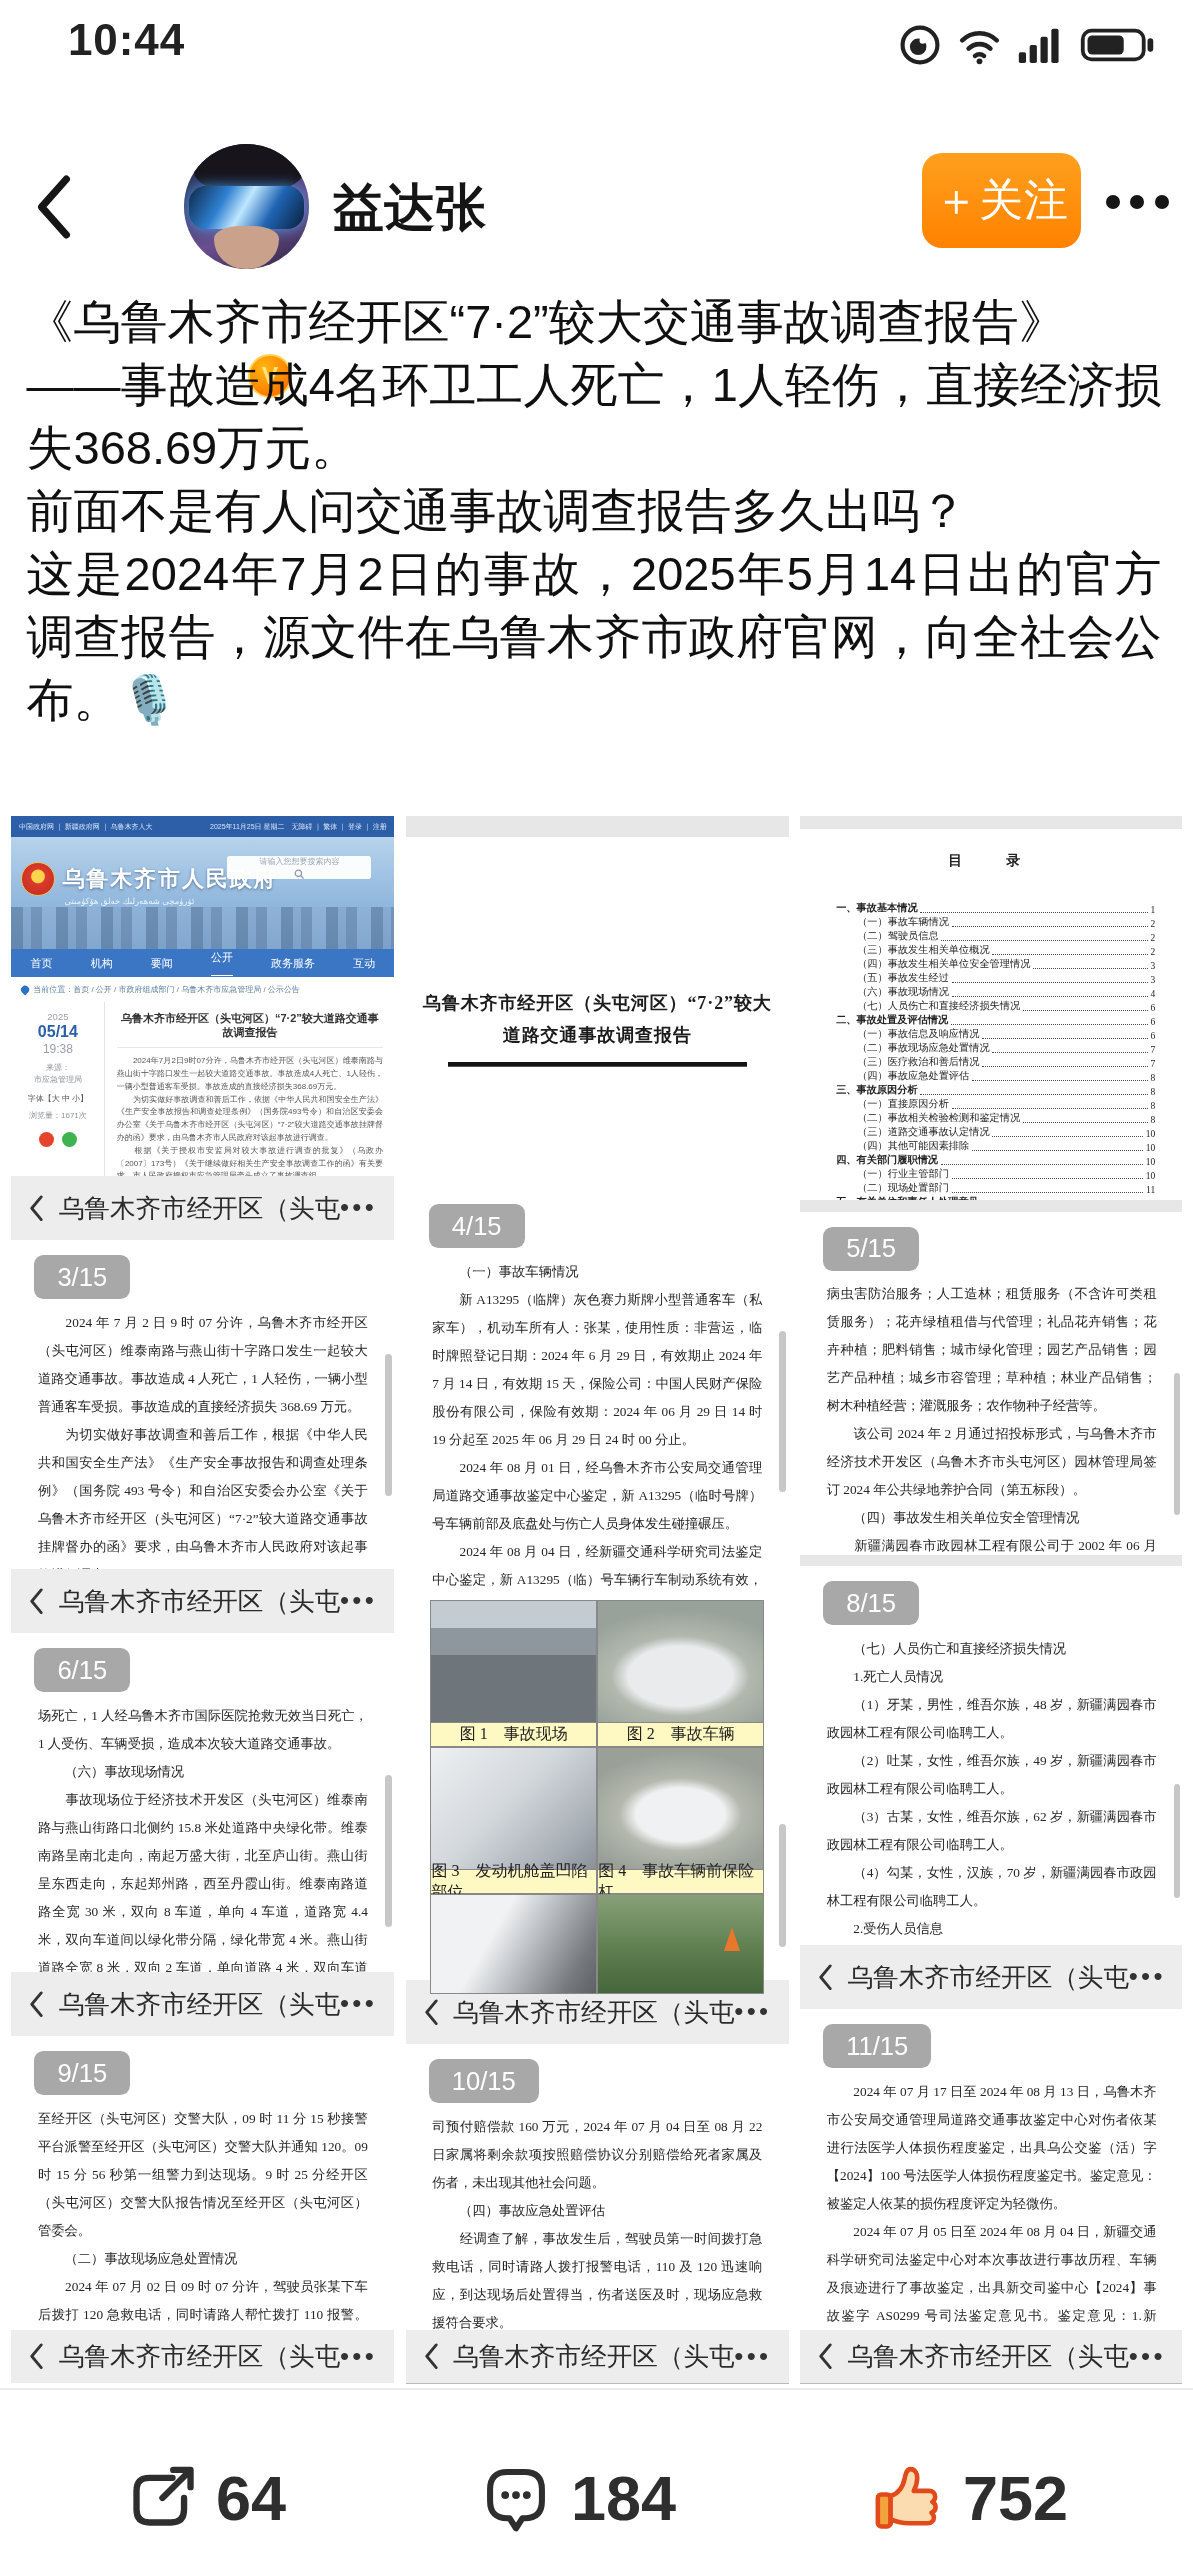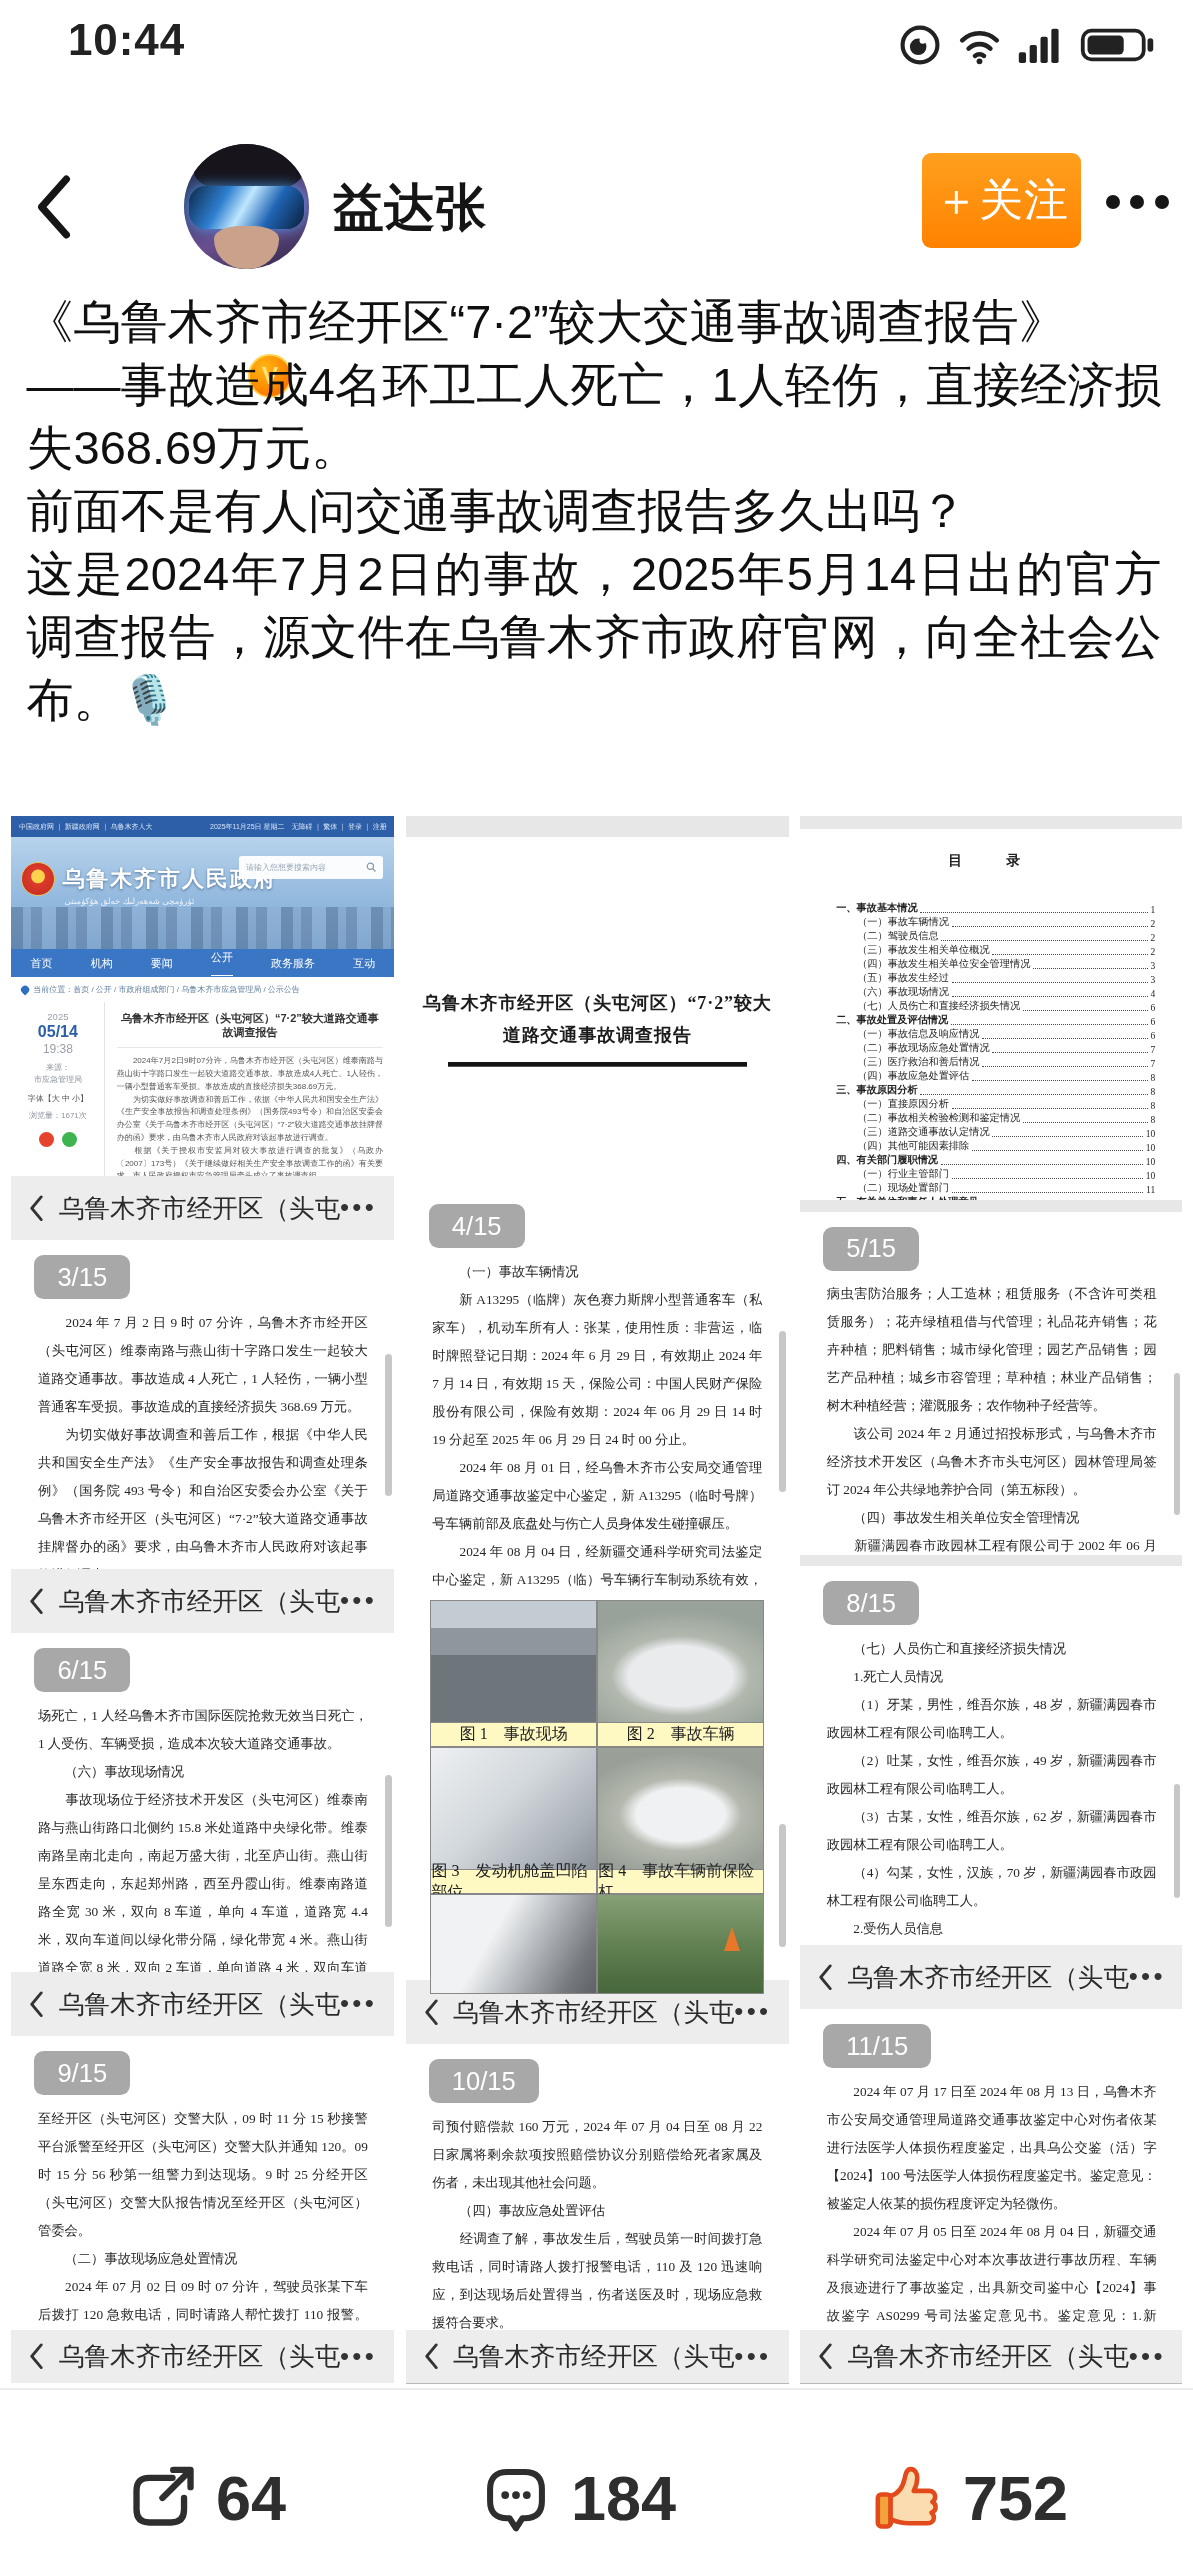--- a/index.html
+++ b/index.html
@@ -21,21 +21,21 @@
   #avatar .visor{position:absolute;left:4%;top:34%;width:92%;height:34%;border-radius:17px;
           background:linear-gradient(120deg,#0c2746 0%,#2e7fd0 30%,#bfe7ff 48%,#1f64b4 70%,#0a1f3a 100%);
           box-shadow:0 0 13.3px rgba(80,170,255,.8);}
   #avatar .face{position:absolute;left:24%;top:66%;width:52%;height:34%;background:#caa18a;
           border-radius:40% 40% 48% 48%/30% 30% 70% 70%;}
   #v-badge{position:absolute;left:248px;top:214px;width:44px;height:44px;border-radius:50%;
           background:radial-gradient(circle at 35% 30%,#ffb614,#ff8a00 55%,#f55a00);
           border:2.8px solid #ffd34d;color:#ffe27a;font-weight:800;font-size:24.6px;
           display:flex;align-items:center;justify-content:center;box-sizing:border-box;}
   #username{position:absolute;left:333px;top:34px;font-size:51px;font-weight:600;color:#151515;}
-  #follow-btn{position:absolute;left:922px;top:13.3px;width:159px;height:95px;border-radius:9px;
+  #follow-btn{position:absolute;left:922px;top:13.3px;width:159px;height:95px;border-radius:20px;
           background:linear-gradient(180deg,#ffa01e 0%,#ff8200 100%);color:#fff;font-size:44px;
           display:flex;align-items:center;justify-content:center;letter-spacing:0.9px;}
   #more-btn{position:absolute;left:1106px;top:55px;display:flex;gap:10.4px;}
   #more-btn i{width:14px;height:14px;border-radius:50%;background:#161616;display:block;}
 
   
   #post-text{position:absolute;left:26.5px;top:290px;width:1135px;font-size:47px;line-height:63px;
           color:#101010;white-space:pre-line;text-align:justify;}
 
   
@@ -62,22 +62,22 @@
           background:linear-gradient(180deg,#b7d3ec 0%,#93b9de 55%,#7fa8d2 100%);}
   .gs-sky{position:absolute;left:0;bottom:0;width:100%;height:42px;opacity:.75;
           background:repeating-linear-gradient(90deg,rgba(62,88,122,.55) 0 12.3px,rgba(118,146,182,.4) 12.3px 20px,
           rgba(84,110,146,.6) 20px 31px,rgba(140,166,200,.35) 31px 45px);}
   .gs-emblem{position:absolute;left:9.5px;top:24.6px;width:34px;height:34px;border-radius:50%;
           background:radial-gradient(circle at 50% 42%,#ffd24d 0 26%,#dc3a2b 30%,#bd2c20 100%);
           border:1.9px solid #e8c35a;box-sizing:border-box;}
   .gs-name{position:absolute;left:51px;top:26.5px;font-size:22px;font-weight:700;color:#fff;
           text-shadow:0 0.9px 2.8px rgba(20,50,90,.55);letter-spacing:1.9px;}
   .gs-uy{position:absolute;left:53px;top:59px;font-size:8.5px;color:#eaf2fc;}
-  .gs-search{position:absolute;right:11px;top:19px;width:144px;height:23px;background:rgba(255,255,255,.94);
-          border-radius:2.8px;display:flex;align-items:center;justify-content:space-between;padding:0 6.6px;box-sizing:border-box;}
+  .gs-search{position:absolute;right:23px;top:19px;width:144px;height:23px;background:rgba(255,255,255,.94);
+          border-radius:2.8px;display:flex;align-items:center;justify-content:space-between;padding:0 6.6px;box-sizing:border-box;flex-direction:column;}
   .gs-search span{font-size:8px;color:#9aa7b5;}
   .gs-nav{height:28px;background:#3a76c4;display:flex;justify-content:space-around;align-items:center;}
   .gs-nav span{font-size:11px;color:#fff;}
   .gs-nav span.on{border-bottom:1.9px solid #fff;padding-bottom:10px;}
   .gs-crumb{height:24.6px;display:flex;align-items:center;padding:0 9.5px;font-size:8px;color:#61809f;gap:4.7px;}
   .gs-pin{width:7.6px;height:7.6px;border-radius:50% 50% 50% 0;background:#2d6fc0;transform:rotate(-45deg);flex:none;}
   .gs-art{display:flex;height:174px;}
   .gs-meta{width:93px;flex:none;border-right:0.9px solid #e4e4e4;text-align:center;padding-top:9.5px;}
   .gs-meta .y{font-size:9.5px;color:#9aa0a8;}
   .gs-meta .d{font-size:16px;color:#2b5fa7;font-weight:700;margin:0.9px 0;}

